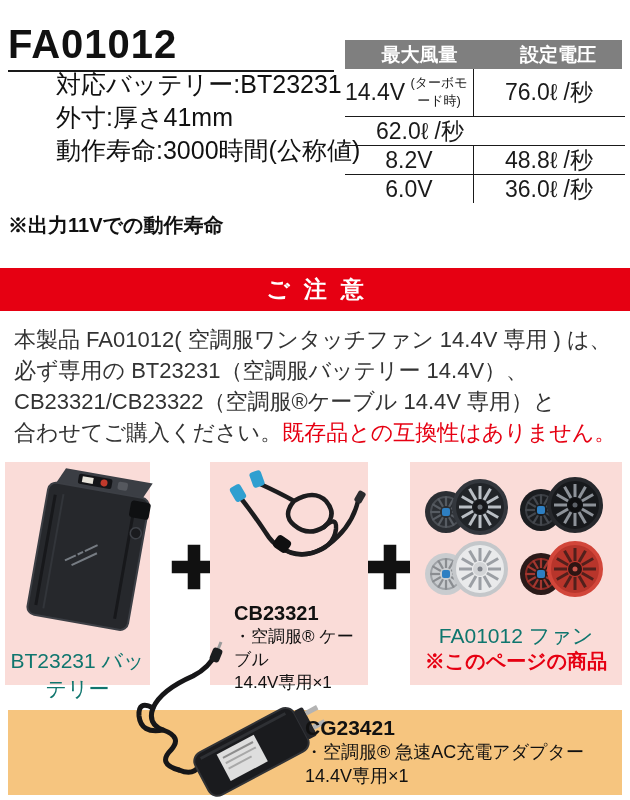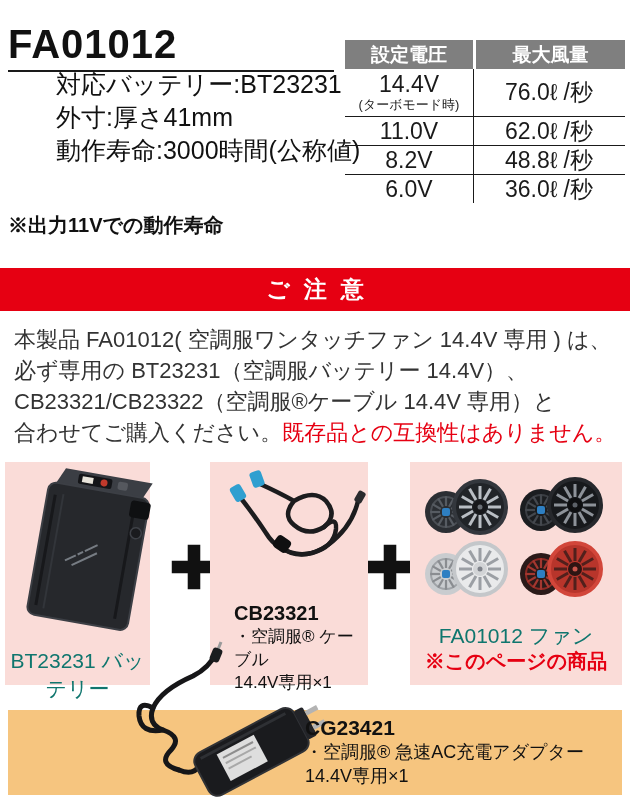--- a/index.html
+++ b/index.html
@@ -17,21 +17,21 @@
   .spec-table{left:345px;top:40px;width:280px;}
   .thead{display:flex;height:29px;background:#7f7f7f;}
   .th{color:#fff;font-size:19px;font-weight:700;display:flex;align-items:center;justify-content:center;}
   .th1{width:128px;border-right:3px solid #fff;}
   .th2{width:149px;}
   .trow{display:flex;align-items:center;border-bottom:1.5px solid #1a1a1a;}
   .trow:last-child{border-bottom:none;}
   .tr-tall{height:47px;}
   .tr-std{height:28px;}
   .td-v{width:128px;text-align:center;border-right:1.5px solid #1a1a1a;align-self:stretch;
-        display:flex;flex-direction:column;align-items:center;justify-content:center;}
+        display:flex;flex-direction:row;align-items:center;justify-content:center;}
   .td-a{width:150px;text-align:center;}
   .tval{font-size:23px;font-weight:500;color:#1a1a1a;}
   .tsub{font-size:13px;font-weight:500;color:#1a1a1a;margin-top:-2px;}
   .table-note{left:345px;top:210px;font-size:17px;font-weight:600;color:#111;}
 
   
   .banner{left:0;top:268px;width:630px;height:43px;background:#e60012;display:flex;
           align-items:center;justify-content:center;}
   .banner span{color:#fff;font-size:23px;font-weight:700;letter-spacing:14px;margin-right:-14px;}
 
@@ -74,34 +74,31 @@
   <div class="abs title-rule"></div>
   <div class="abs specs">
     <div>対応バッテリー:BT23231</div>
     <div>外寸:厚さ41mm</div>
     <div>動作寿命:3000時間(公称値)</div>
   </div>
   <div class="abs spec-note">※出力11Vでの動作寿命</div>
 
   <div class="abs spec-table">
     <div class="thead">
+      <div class="th th2">最大風量</div>
       <div class="th th1">設定電圧</div>
-      <div class="th th2">最大風量</div>
     </div>
     <div class="trow tr-tall">
       <div class="td-v">
         <span class="tval">14.4V</span>
         <span class="tsub">(ターボモード時)</span>
       </div>
       <div class="td-a tval">76.0ℓ /秒</div>
     </div>
     <div class="trow tr-std">
-      <div class="td-v">
-          <span class="tval">11.0V</span>
-        </div>
       <div class="td-a tval">62.0ℓ /秒</div>
     </div>
     <div class="trow tr-std">
       <div class="td-v">
           <span class="tval">8.2V</span>
         </div>
       <div class="td-a tval">48.8ℓ /秒</div>
     </div>
     <div class="trow tr-std">
       <div class="td-v">

